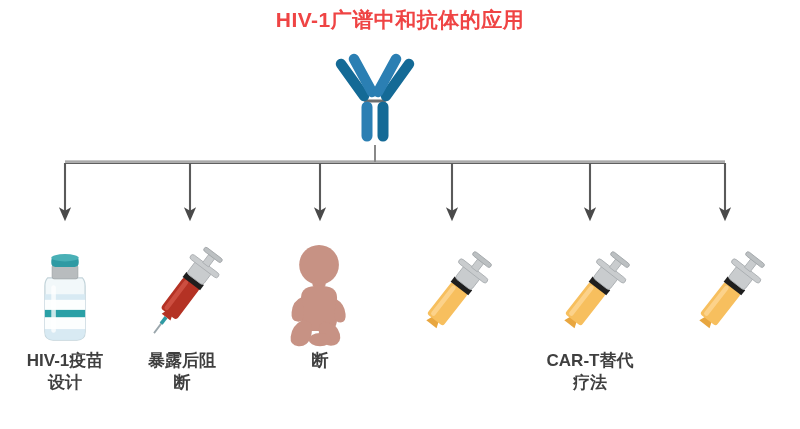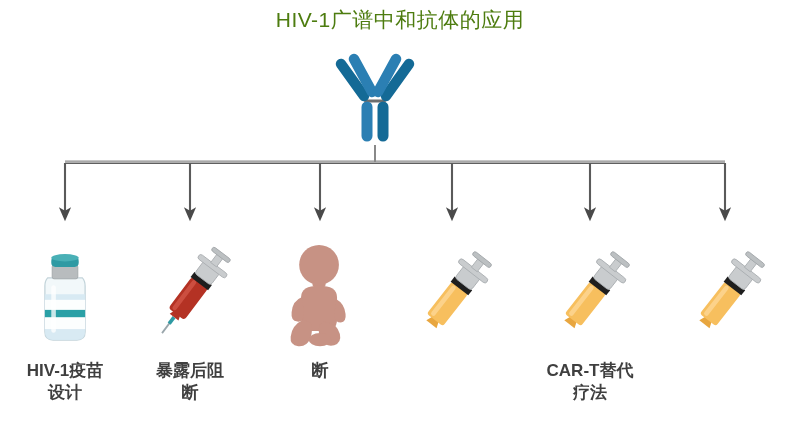--- a/index.html
+++ b/index.html
@@ -17,23 +17,23 @@
   }
 
   
   #diagram-title {
     position: absolute;
     top: 6px;
     left: 0;
     width: 800px;
     text-align: center;
     font-size: 21px;
-    font-weight: 400;
+    font-weight: 700;
     letter-spacing: 0.5px;
-    color: #4d7c0f;
+    color: #ef4444;
     white-space: nowrap;
   }
 
   
   #antibody-icon {
     position: absolute;
     left: 325px;
     top: 52px;
     width: 100px;
     height: 92px;
@@ -59,32 +59,32 @@
     align-items: center;
   }
   .branch-icon {
     height: 122px;
     width: 120px;
     display: flex;
     align-items: flex-end;
     justify-content: center;
   }
   .branch-label {
-    margin-top: 10px;
+    margin-top: 0;
     width: 126px;
     text-align: center;
     font-size: 17px;
     font-weight: 700;
     line-height: 1.28;
     color: #3f3f3f;
   }
 
   
   #branch-1 { left: -1px; }
-  #branch-2 { left: 124px; }
+  #branch-2 { left: 116px; }
   #branch-3 { left: 254px; }
   #branch-4 { left: 386px; }
   #branch-5 { left: 524px; }
   #branch-6 { left: 659px; }
 </style>
 </head>
 <body>
 
 <div id="diagram-title">HIV-1广谱中和抗体的应用</div>
 

